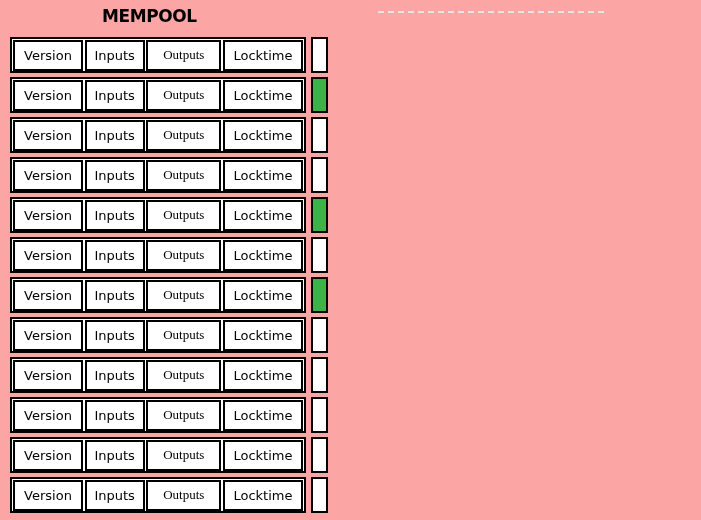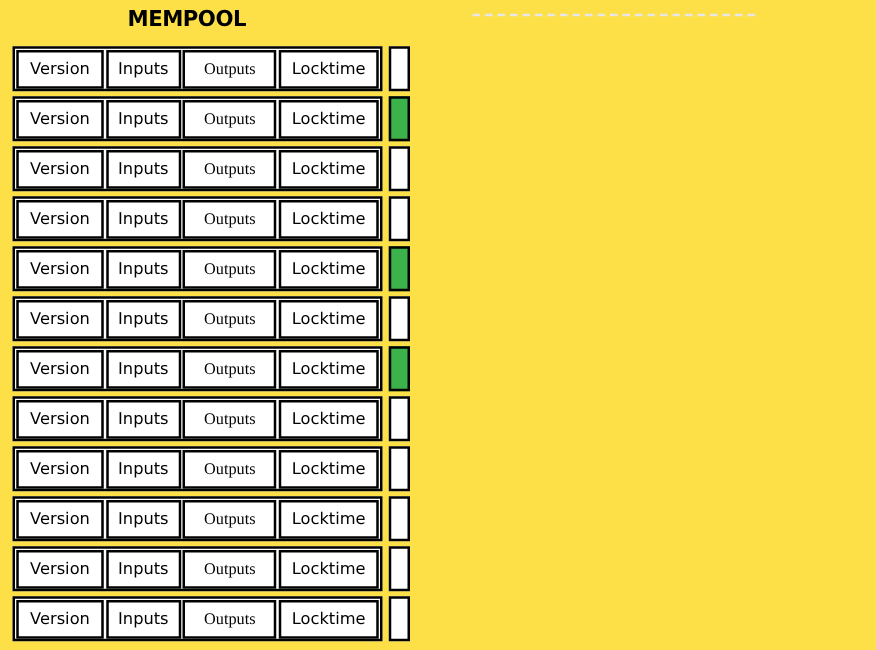--- a/index.html
+++ b/index.html
@@ -5,21 +5,21 @@
   html, body {
     margin: 0;
     padding: 0;
     background: #ffffff;
     font-family: "DejaVu Sans", "Liberation Sans", sans-serif;
   }
   .canvas {
     position: relative;
     width: 701px;
     height: 520px;
-    background: #fde047;
+    background: #fca5a5;
     overflow: hidden;
   }
   .title {
     position: absolute;
     left: 102px;
     top: 6px;
     font-size: 17.5px;
     font-weight: bold;
     letter-spacing: -0.4px;
     color: #000000;

